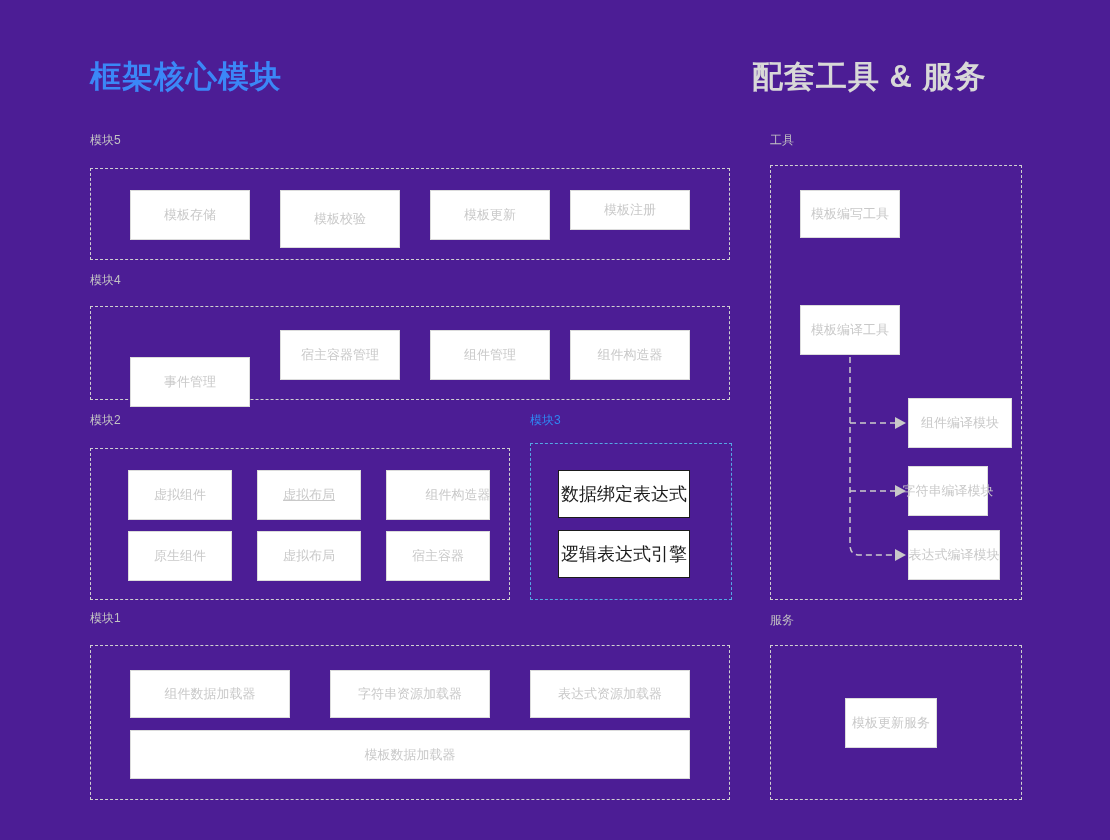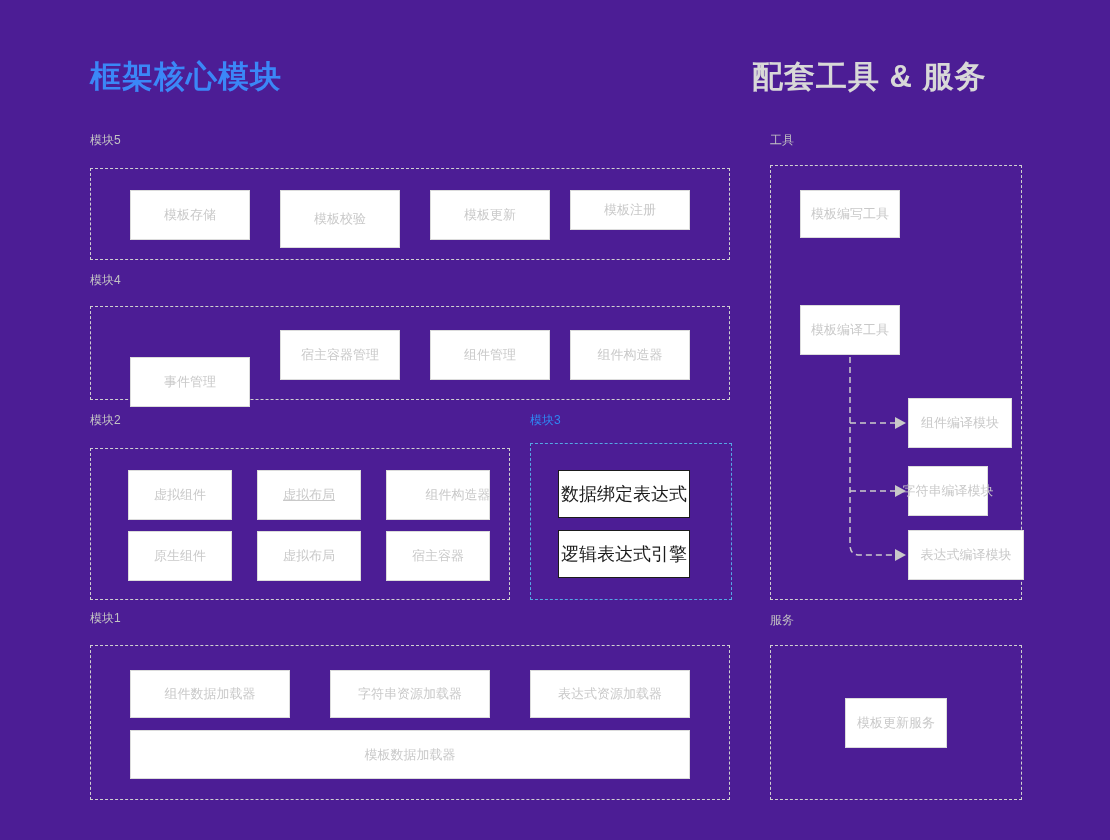--- a/index.html
+++ b/index.html
@@ -79,19 +79,19 @@
       <path d="M125,252 L136,258 L125,264 Z"></path>
       <path d="M125,320 L136,326 L125,332 Z"></path>
       <path d="M125,384 L136,390 L125,396 Z"></path>
     </g>
   </svg>
 
   <div class="abs box" style="left:800px;top:190px;width:100px;height:48px;">模板编写工具</div>
   <div class="abs box" style="left:800px;top:305px;width:100px;height:50px;">模板编译工具</div>
   <div class="abs box" style="left:908px;top:398px;width:104px;height:50px;">组件编译模块</div>
   <div class="abs box" style="left:908px;top:466px;width:80px;height:50px;">字符串编译模块</div>
-  <div class="abs box" style="left:908px;top:530px;width:116px;height:50px;">表达式编译模块</div>
+  <div class="abs box" style="left:908px;top:530px;width:92px;height:50px;">表达式编译模块</div>
 
   <div class="abs section-label" style="left:770px;top:612px;">服务</div>
   <div class="abs group" style="left:770px;top:645px;width:250px;height:153px;"></div>
-  <div class="abs box" style="left:845px;top:698px;width:102px;height:50px;">模板更新服务</div>
+  <div class="abs box" style="left:845px;top:698px;width:92px;height:50px;">模板更新服务</div>
 
 </div>
 
 </body></html>

